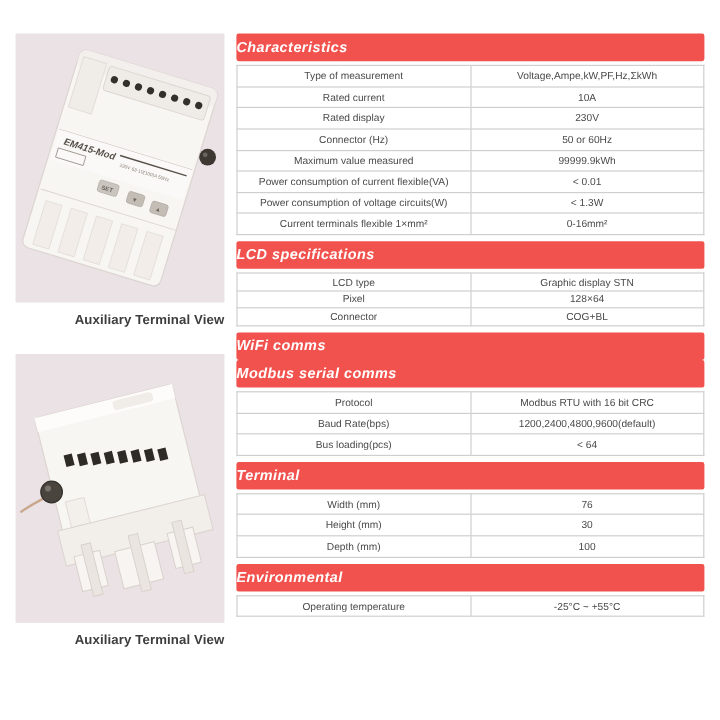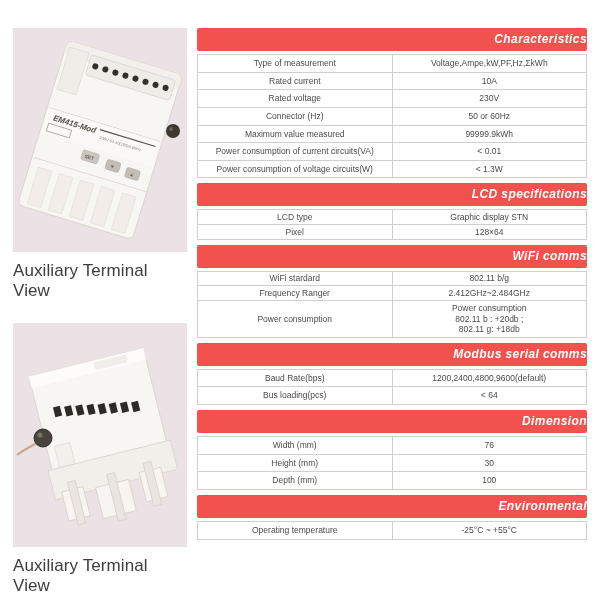--- a/index.html
+++ b/index.html
@@ -7,28 +7,28 @@
   body {
     width:600px; height:600px; background:#ffffff; position:relative;
     font-family:"Liberation Sans", sans-serif; overflow:hidden;
   }
 
   
   .left-col { position:absolute; left:13px; top:28px; width:174px; }
   .photo-block { margin-bottom:14px; }
   .photo-frame { width:174px; height:224px; background:#EAE2E4; overflow:hidden; }
   .photo-caption {
-    text-align:left; font-weight:normal; font-size:17px; color:#3d3d3d;
+    text-align:right; font-weight:bold; font-size:11px; color:#3d3d3d;
     margin-top:9px; margin-bottom:22px; letter-spacing:.1px;
   }
 
   
   .right-col { position:absolute; left:197px; top:28px; width:390px; }
   .section-header {
-    background:var(--accent,#F2524D); color:#ffffff; text-align:right;
+    background:var(--accent,#F2524D); color:#ffffff; text-align:left;
     font-weight:bold; font-style:italic; font-size:12px; letter-spacing:.4px;
     padding:4px 0 5px; border-radius:2px;
   }
   table.spec-table { width:100%; border-collapse:collapse; margin:3px 0 5px; table-layout:fixed; }
   table.spec-table td {
     border:1px solid #CFCFCF; font-size:8.5px; color:#4a4a4a;
     text-align:center; vertical-align:middle; padding:3px 8px; width:50%;
     line-height:1.25;
   }
   table.compact td { padding:1.5px 8px; }
@@ -141,89 +141,85 @@
     <tbody>
         <tr>
           <td>Type of measurement</td>
           <td>Voltage,Ampe,kW,PF,Hz,ƩkWh</td>
         </tr>
     <tr>
           <td>Rated current</td>
           <td>10A</td>
         </tr>
     <tr>
-          <td>Rated voltage</td>
+          <td>Rated display</td>
           <td>230V</td>
         </tr>
     <tr>
           <td>Connector (Hz)</td>
           <td>50 or 60Hz</td>
         </tr>
     <tr>
           <td>Maximum value measured</td>
           <td>99999.9kWh</td>
         </tr>
     <tr>
-          <td>Power consumption of current circuits(VA)</td>
+          <td>Power consumption of current flexible(VA)</td>
           <td>&lt; 0.01</td>
         </tr>
     <tr>
           <td>Power consumption of voltage circuits(W)</td>
           <td>&lt; 1.3W</td>
         </tr>
+    <tr>
+          <td>Current terminals flexible 1×mm²</td>
+          <td>0-16mm²</td>
+        </tr>
   </tbody>
     </table>
 
   <div class="section-header">LCD specifications</div>
   <table class="spec-table compact">
     <tbody>
         <tr>
           <td>LCD type</td>
           <td>Graphic display STN</td>
         </tr>
     <tr>
           <td>Pixel</td>
           <td>128×64</td>
         </tr>
+    <tr>
+          <td>Connector</td>
+          <td>COG+BL</td>
+        </tr>
   </tbody>
     </table>
 
   <div class="section-header">WiFi comms</div>
-  <table class="spec-table compact">
-    <tbody>
-        <tr>
-          <td>WiFi stardard</td>
-          <td>802.11 b/g</td>
-        </tr>
-    <tr>
-          <td>Frequency Ranger</td>
-          <td>2.412GHz~2.484GHz</td>
-        </tr>
-    <tr>
-          <td>Power consumption</td>
-          <td style="padding:2px 56px;">Power consumption 802.11 b : +20db ; 802.11 g: +18db</td>
-        </tr>
-  </tbody>
-    </table>
 
   <div class="section-header">Modbus serial comms</div>
   <table class="spec-table">
     <tbody>
+        <tr>
+          <td>Protocol</td>
+          <td>Modbus RTU with 16 bit CRC</td>
+        </tr>
     <tr>
           <td>Baud Rate(bps)</td>
           <td>1200,2400,4800,9600(default)</td>
         </tr>
     <tr>
           <td>Bus loading(pcs)</td>
           <td>&lt; 64</td>
         </tr>
   </tbody>
     </table>
 
-  <div class="section-header">Dimension</div>
+  <div class="section-header">Terminal</div>
   <table class="spec-table">
     <tbody>
         <tr>
           <td>Width (mm)</td>
           <td>76</td>
         </tr>
     <tr>
           <td>Height (mm)</td>
           <td>30</td>
         </tr>

